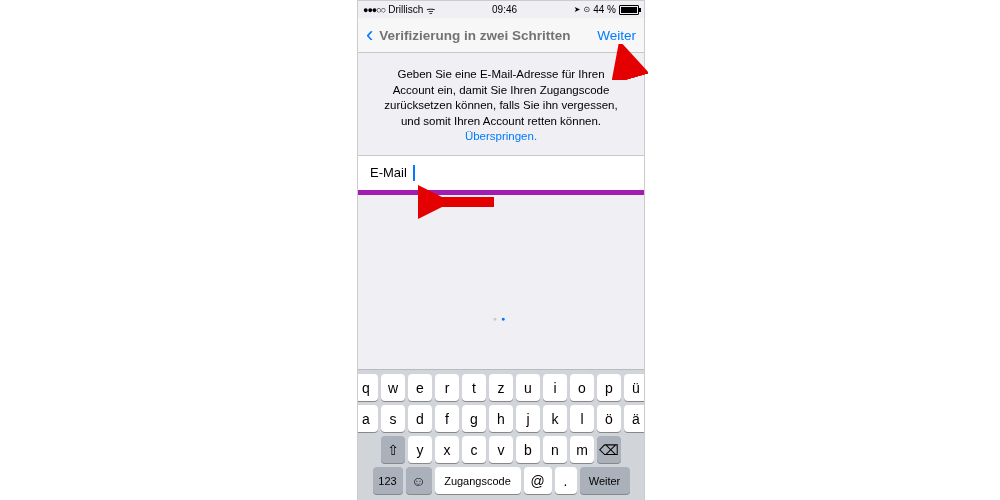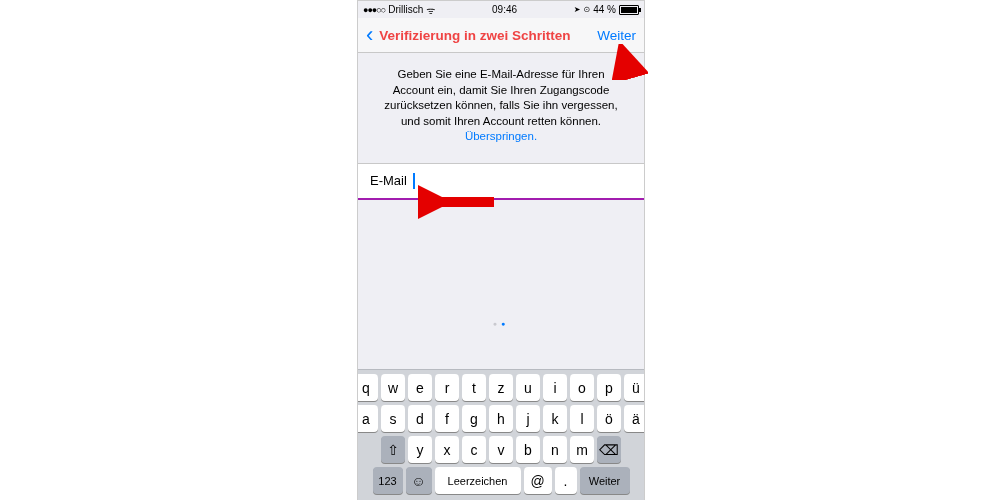--- a/index.html
+++ b/index.html
@@ -4,25 +4,25 @@
 <style>
   html,body{margin:0;padding:0;width:1000px;height:500px;background:#fff;font-family:-apple-system,Helvetica,Arial,sans-serif;}
   .stage{position:relative;width:1000px;height:500px;}
   .phone{position:absolute;left:357px;top:0;width:286px;height:500px;background:#EFEFF4;border:1px solid #ccc;overflow:hidden;}
   
   .status{height:17px;font-size:10px;display:flex;align-items:center;justify-content:space-between;padding:0 5px;color:#000;}
   .status .left,.status .right{display:flex;align-items:center;gap:3px;}
   .dots{letter-spacing:-1px;font-size:9px;}
   .nav{height:34px;background:#F7F7F8;border-bottom:1px solid #c8c8c8;display:flex;align-items:center;position:relative;}
   .back{color:#007AFF;font-size:22px;padding:0 8px;line-height:1;}
-  .title{font-weight:600;font-size:13.5px;color:#ef4444;white-space:nowrap;margin-left:-2px;}
+  .title{font-weight:600;font-size:13.5px;color:#737373;white-space:nowrap;margin-left:-2px;}
   .next{color:#007AFF;font-size:13.5px;position:absolute;right:8px;}
-  .desc{padding:14px 18px 18px;text-align:center;font-size:11.5px;line-height:1.35;color:#000;}
+  .desc{padding:14px 18px 10px;text-align:center;font-size:11.5px;line-height:1.35;color:#000;}
   .desc a{color:#007AFF;text-decoration:none;}
-  .field{background:#fff;border-top:1px solid #c8c8c8;border-bottom:2px solid #a21caf;padding:9px 12px;font-size:13px;display:flex;align-items:center;}
+  .field{background:#fff;border-top:1px solid #c8c8c8;border-bottom:5px solid #a21caf;padding:9px 12px;font-size:13px;display:flex;align-items:center;}
   .field .label{color:#000;margin-right:6px;}
   .cursor{width:2px;height:16px;background:#007AFF;}
   .pager{text-align:center;margin-top:120px;font-size:7px;letter-spacing:4px;}
   .pager .inactive{color:#c9c9cf;}
   .pager .active{color:#007AFF;}
   
   .kb{position:absolute;left:0;right:0;bottom:0;background:#D1D4D9;padding:4px 3px 3px;border-top:1px solid #b7bac0;}
   .krow{display:flex;justify-content:center;gap:3px;margin-bottom:4px;}
   .key{background:#fff;border-radius:4px;height:27px;display:flex;align-items:center;justify-content:center;font-size:14px;color:#000;box-shadow:0 1px 0 #888;flex:1;min-width:0;}
   .krow.r1 .key{flex:0 0 24px;}
@@ -116,21 +116,21 @@
           <div class="key ">c</div>
           <div class="key ">v</div>
           <div class="key ">b</div>
           <div class="key ">n</div>
           <div class="key ">m</div>
           <div class="key mod">⌫</div>
         </div>
       <div class="krow r4">
         <div class="key num">123</div>
         <div class="key emoji">☺</div>
-        <div class="key space">Leerzeichen</div>
+        <div class="key space">Zugangscode</div>
         <div class="key at">@</div>
         <div class="key dot">.</div>
         <div class="key go">Weiter</div>
       </div>
     </div>
   </div>
 
   <svg class="arrow" style="left:612px;top:44px;" width="36" height="36">
     <defs>
         <marker id="ah1" markerWidth="8" markerHeight="8" refX="6" refY="4" orient="auto">

